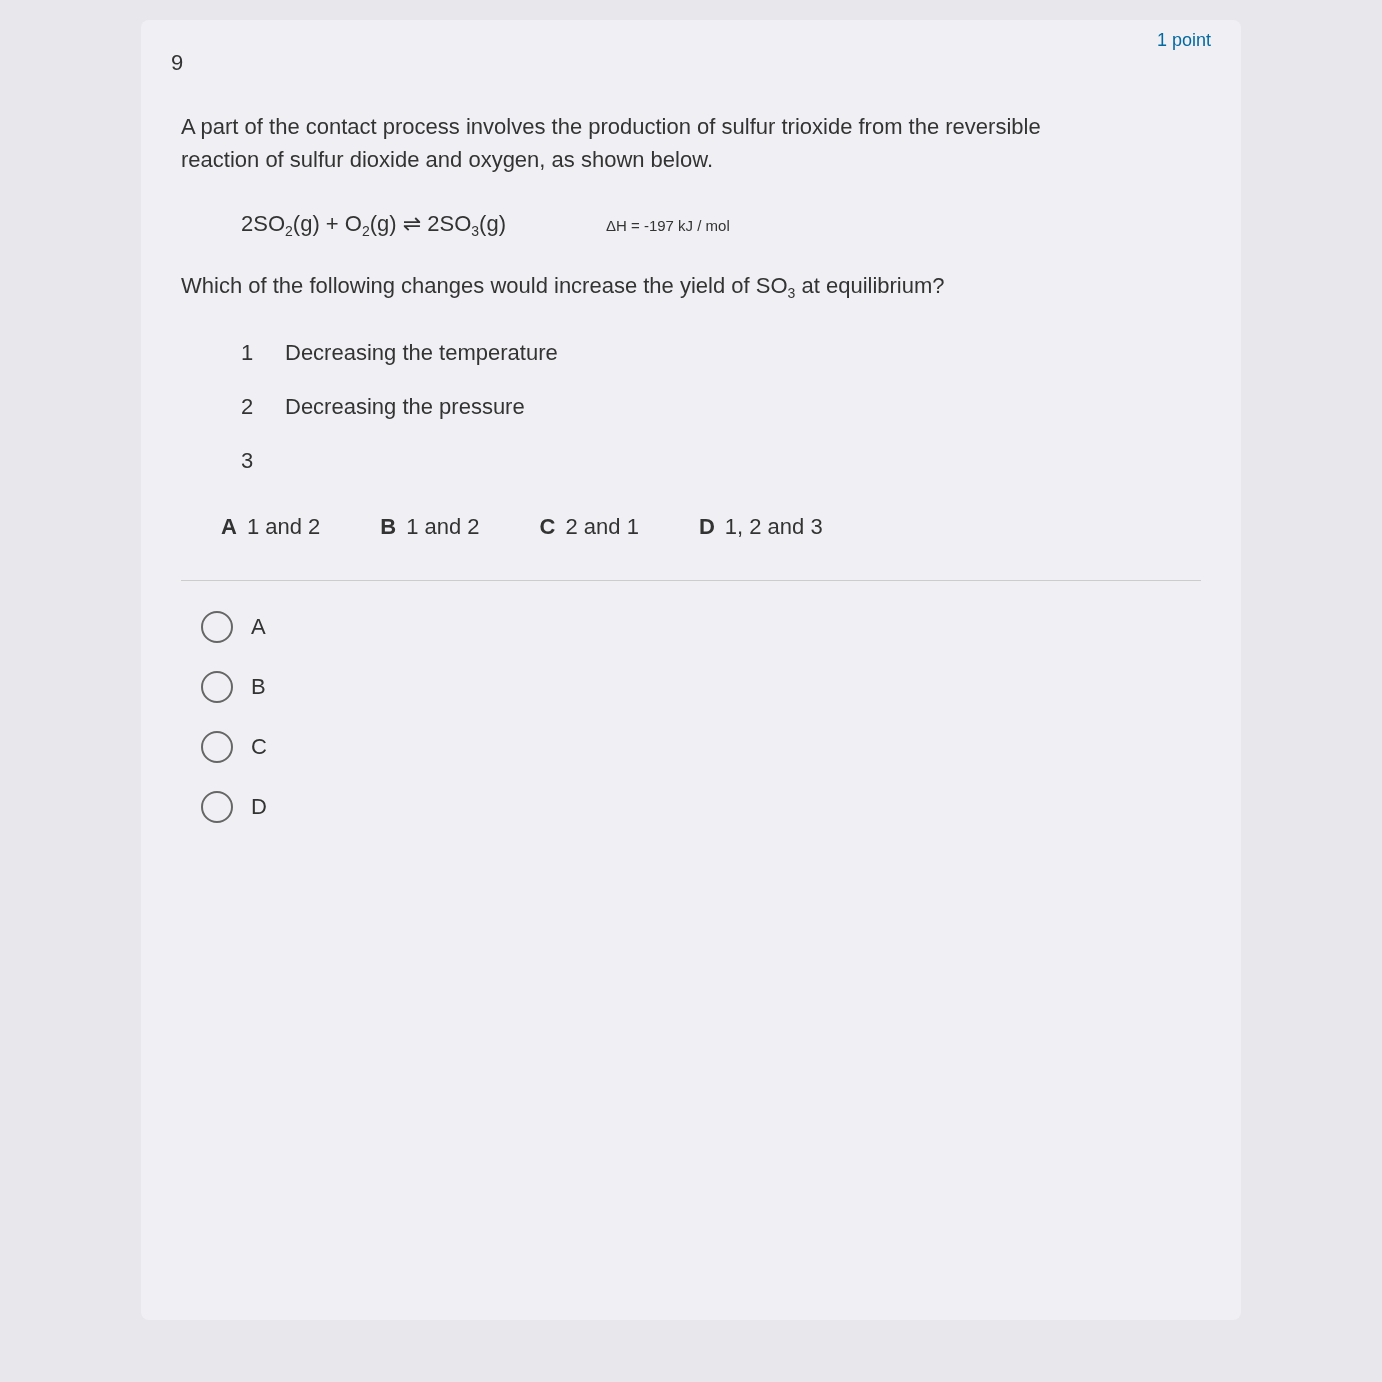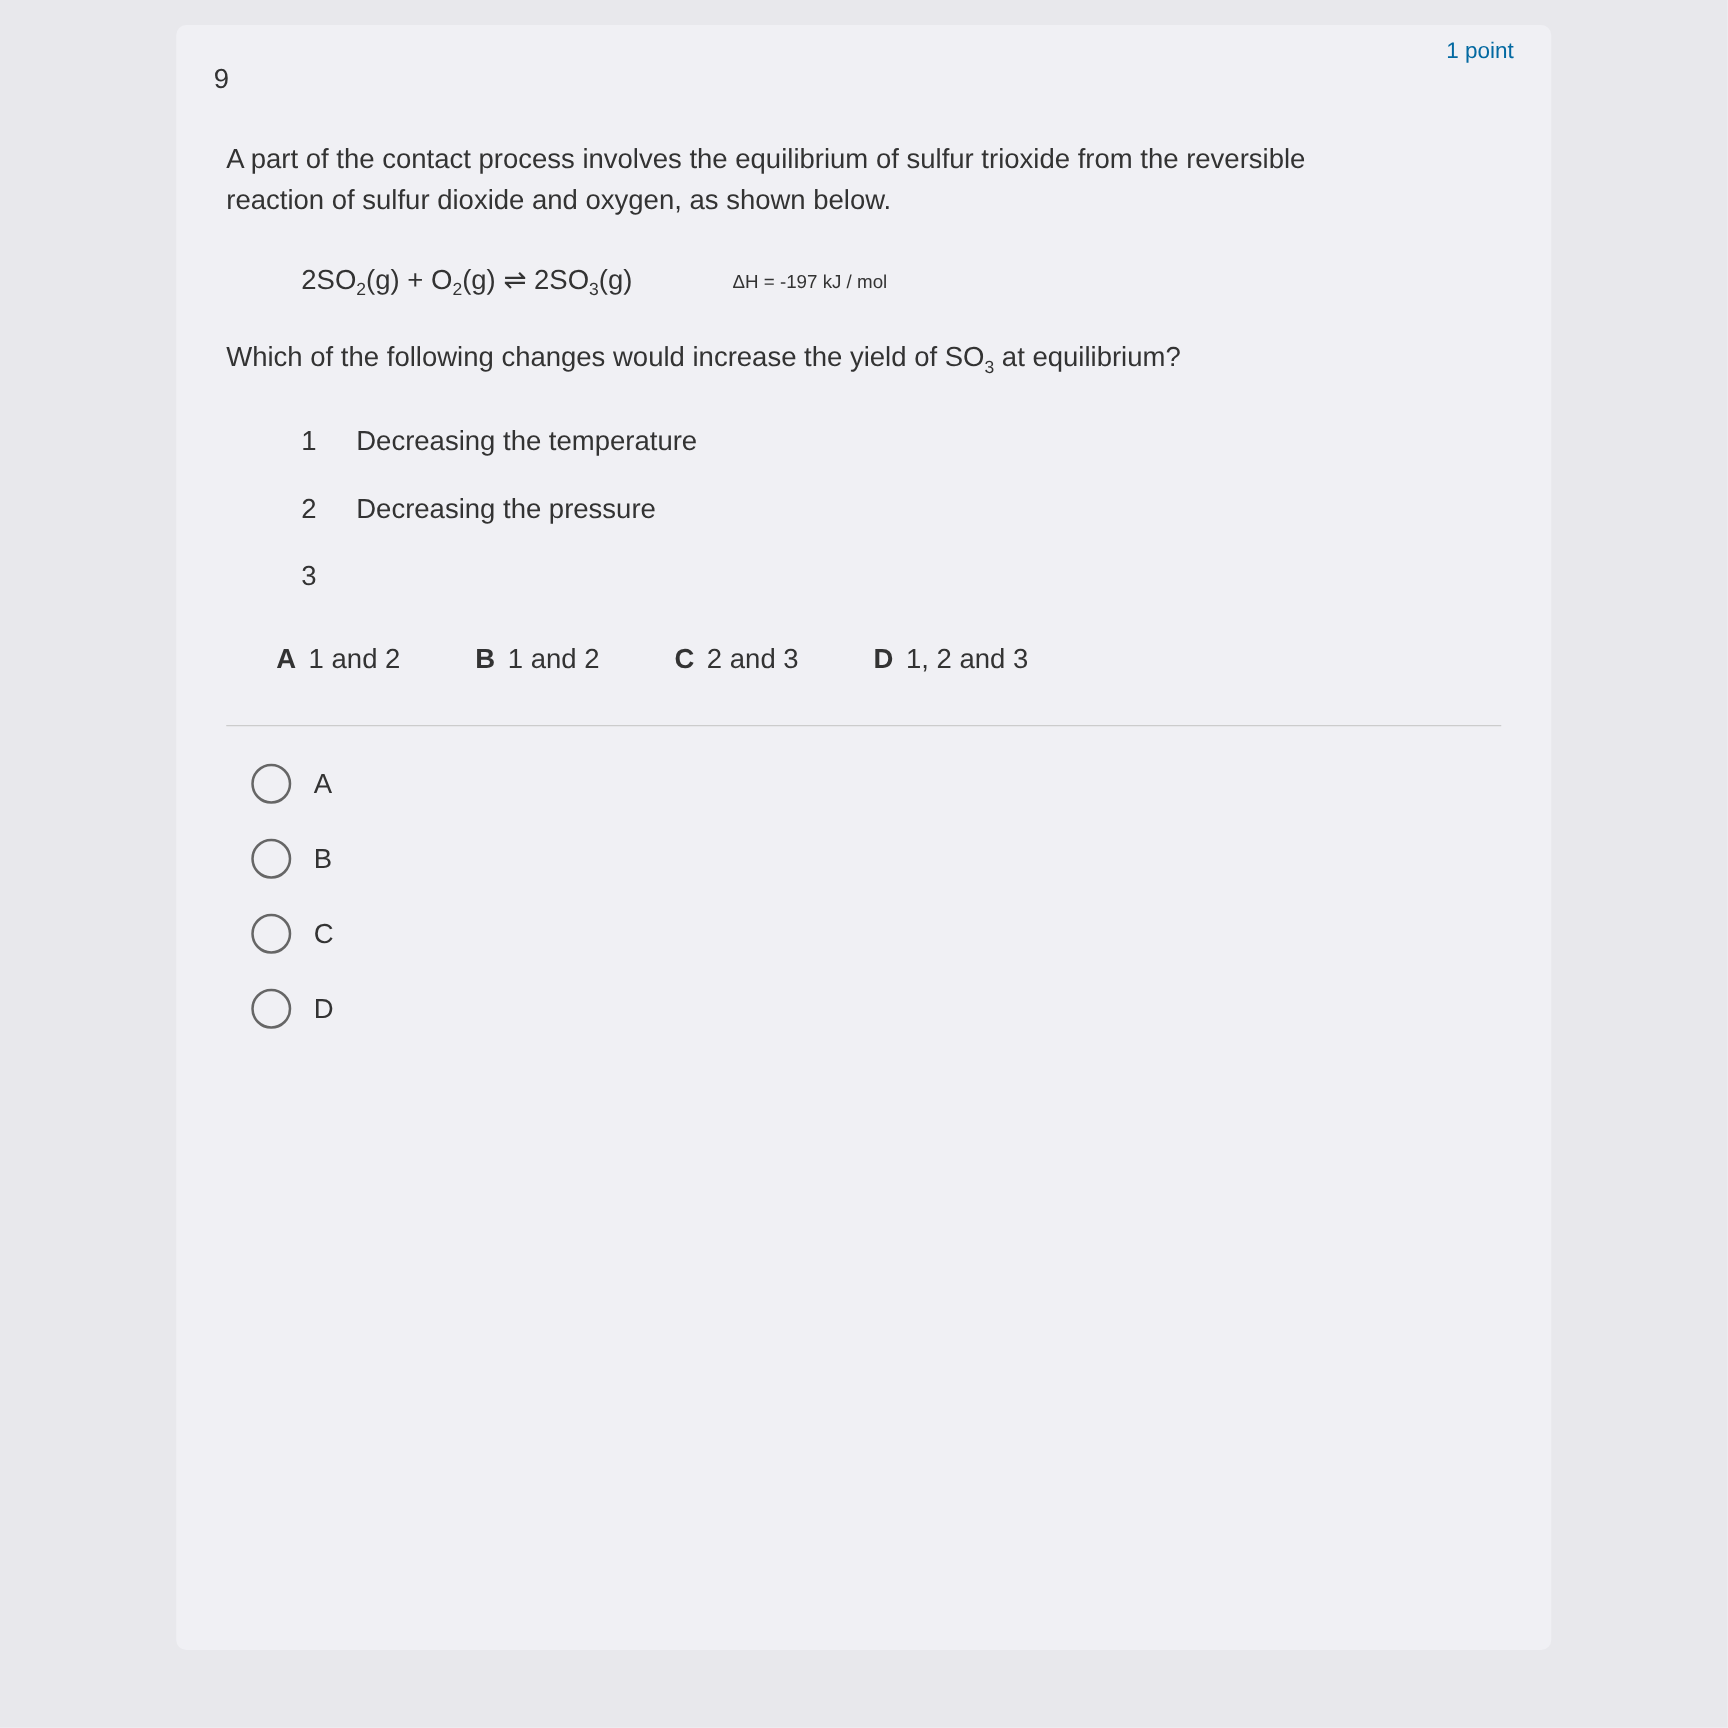--- a/index.html
+++ b/index.html
@@ -51,21 +51,21 @@
       line-height: 1.5;
       max-width: 900px;
     }
 
     .equation-block {
       margin: 35px 0 30px 60px;
       font-size: 22px;
       color: #333;
       display: flex;
       align-items: center;
-      gap: 80px;
+      gap: 100px;
     }
 
     .equation {
       font-size: 22px;
     }
 
     .delta-h {
       font-size: 15px;
     }
 
@@ -160,21 +160,21 @@
   </style>
 </head>
 <body>
 
 <div class="page-container">
 
   <span class="question-number">9</span>
   <span class="points-label">1 point</span>
 
   <div style="margin-top: 60px;">
-    <p class="question-text">A part of the contact process involves the equilibrium of sulfur trioxide from the reversible reaction of sulfur dioxide and oxygen, as shown below.</p>
+    <p class="question-text">A part of the contact process involves the production of sulfur trioxide from the reversible reaction of sulfur dioxide and oxygen, as shown below.</p>
 
     <div class="equation-block">
       <span class="equation">
         2SO<sub>2</sub>(g) + O<sub>2</sub>(g) ⇌ 2SO<sub>3</sub>(g)
       </span>
       <span class="delta-h">ΔH = -197 kJ / mol</span>
     </div>
 
     <p class="yield-question">
       Which of the following changes would increase the yield of SO<sub>3</sub> at equilibrium?
@@ -198,21 +198,21 @@
       <div class="answer-choice">
         <span class="answer-letter">A</span>
         <span>1 and 2</span>
       </div>
       <div class="answer-choice">
         <span class="answer-letter">B</span>
         <span>1 and 2</span>
       </div>
       <div class="answer-choice">
         <span class="answer-letter">C</span>
-        <span>2 and 3</span>
+        <span>2 and 1</span>
       </div>
       <div class="answer-choice">
         <span class="answer-letter">D</span>
         <span>1, 2 and 3</span>
       </div>
     </div>
 
     <hr class="divider-line">
 
     <div class="radio-group">

